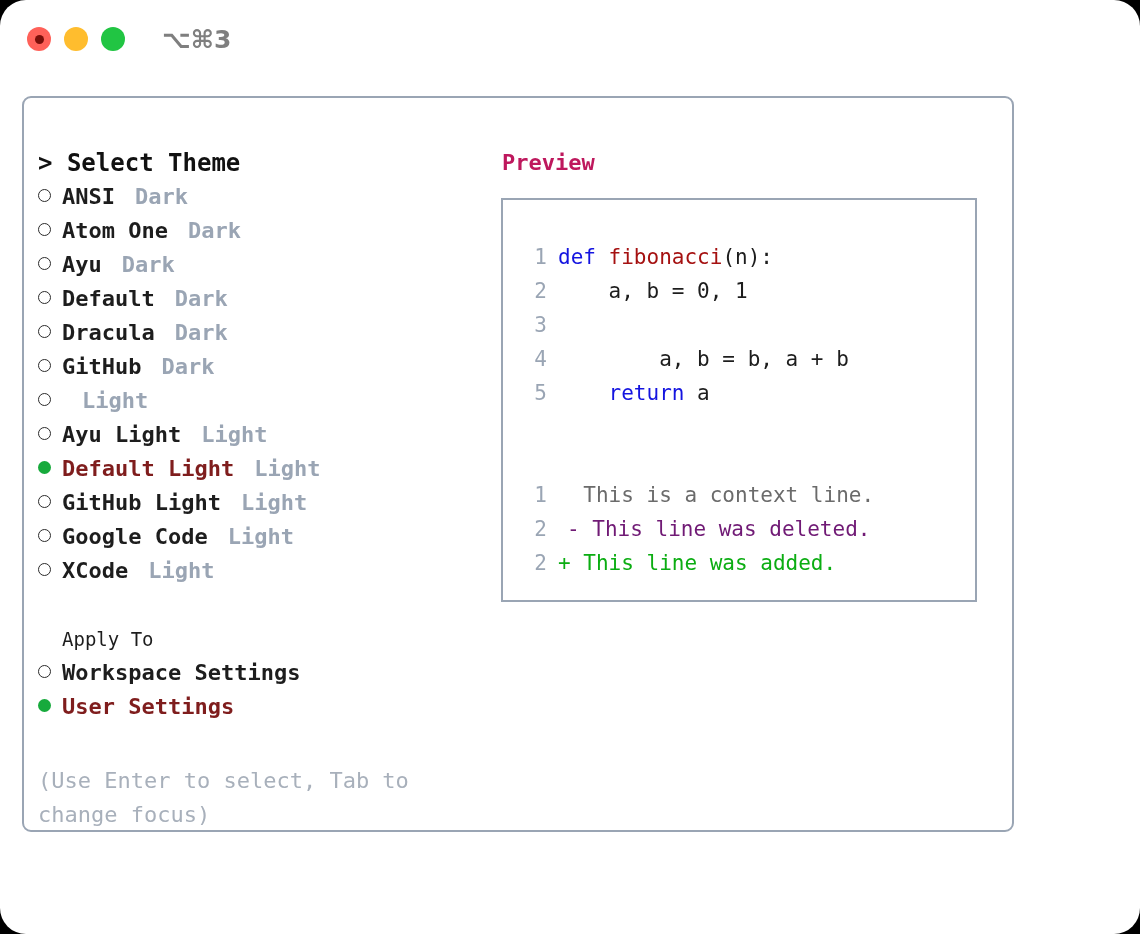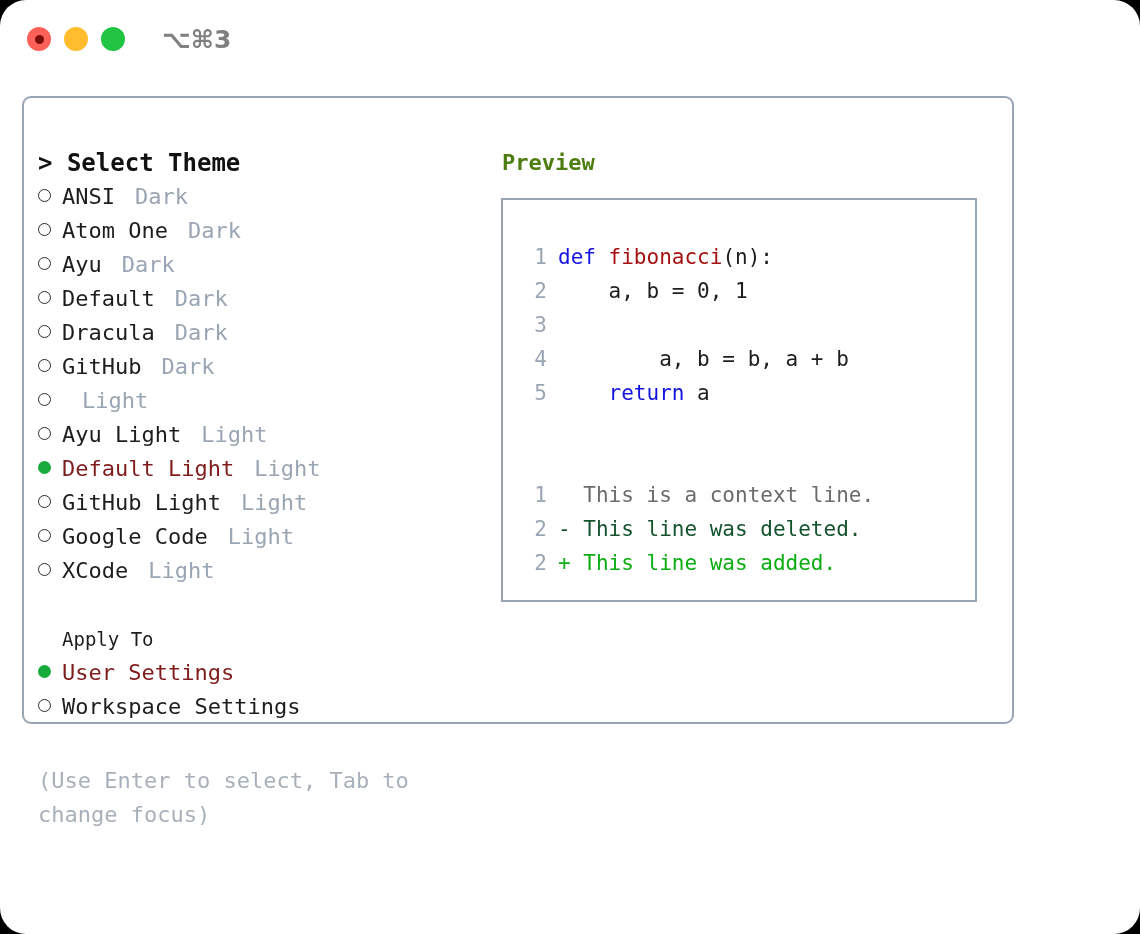--- a/index.html
+++ b/index.html
@@ -65,21 +65,21 @@
     line-height: 1;
     font-family: "DejaVu Sans", "Liberation Sans", sans-serif;
   }
 
   
   .panel {
     position: absolute;
     left: 22px;
     top: 96px;
     width: 992px;
-    height: 628px;
+    height: 736px;
     border: 2px solid #9aa5b4;
     border-radius: 9px;
     box-sizing: border-box;
     background: #ffffff;
   }
 
   
   .left-col {
     position: absolute;
     left: 14px;
@@ -96,31 +96,32 @@
   .section-title {
     font-size: 24px;
     font-weight: 700;
     color: #111111;
     line-height: 34px;
     white-space: pre;
   }
   .preview-title {
     font-size: 22px;
     font-weight: 700;
-    color: #4d7c0f;
+    color: #be185d;
     line-height: 34px;
     padding-left: 1px;
   }
 
   .opt-row {
     display: flex;
     align-items: center;
     font-size: 22px;
     line-height: 34px;
     white-space: pre;
+    font-weight: bold;
   }
   .marker {
     display: inline-block;
     width: 24px;
     flex: none;
     text-align: left;
     font-size: 22px;
     line-height: 34px;
   }
   .marker-glyph {
@@ -189,21 +190,21 @@
     text-align: right;
     padding-right: 11px;
     box-sizing: content-box;
   }
   .code-text { color: #1d1d1d; }
   .tok-kw   { color: #1414e0; }
   .tok-fn   { color: #a51111; }
   .tok-plain{ color: #1d1d1d; }
   .blank-line { height: 34px; }
   .diff-ctx  { color: #6b6b6b; text-align: right; }
-  .diff-del  { color: #14532d; }
+  .diff-del  { color: #701a75; margin-left: 9px; }
   .diff-add  { color: #0bad12; }
 </style>
 </head>
 <body>
 
 <div class="page">
 
   <div class="titlebar">
     <div class="lights">
       <span class="light light-red">
@@ -281,27 +282,27 @@
           <span class="opt-name">XCode</span>
           <span class="opt-tag">Light</span>
         </div>
       </div>
 
       <div class="spacer-sm"></div>
 
       <div class="group-label">Apply To</div>
 
       <div>
+        <div class="opt-row marker-off">
+          <span class="marker"><span class="marker-glyph"></span></span>
+          <span class="opt-name">Workspace Settings</span>
+        </div>
         <div class="opt-row marker-on">
           <span class="marker"><span class="marker-glyph"></span></span>
           <span class="opt-name selected">User Settings</span>
-        </div>
-        <div class="opt-row marker-off">
-          <span class="marker"><span class="marker-glyph"></span></span>
-          <span class="opt-name">Workspace Settings</span>
         </div>
       </div>
 
       <div class="hint">(Use Enter to select, Tab to change focus)</div>
     </div>
 
     <div class="right-col">
       <div class="preview-title">Preview</div>
 
       <div class="preview-box">

